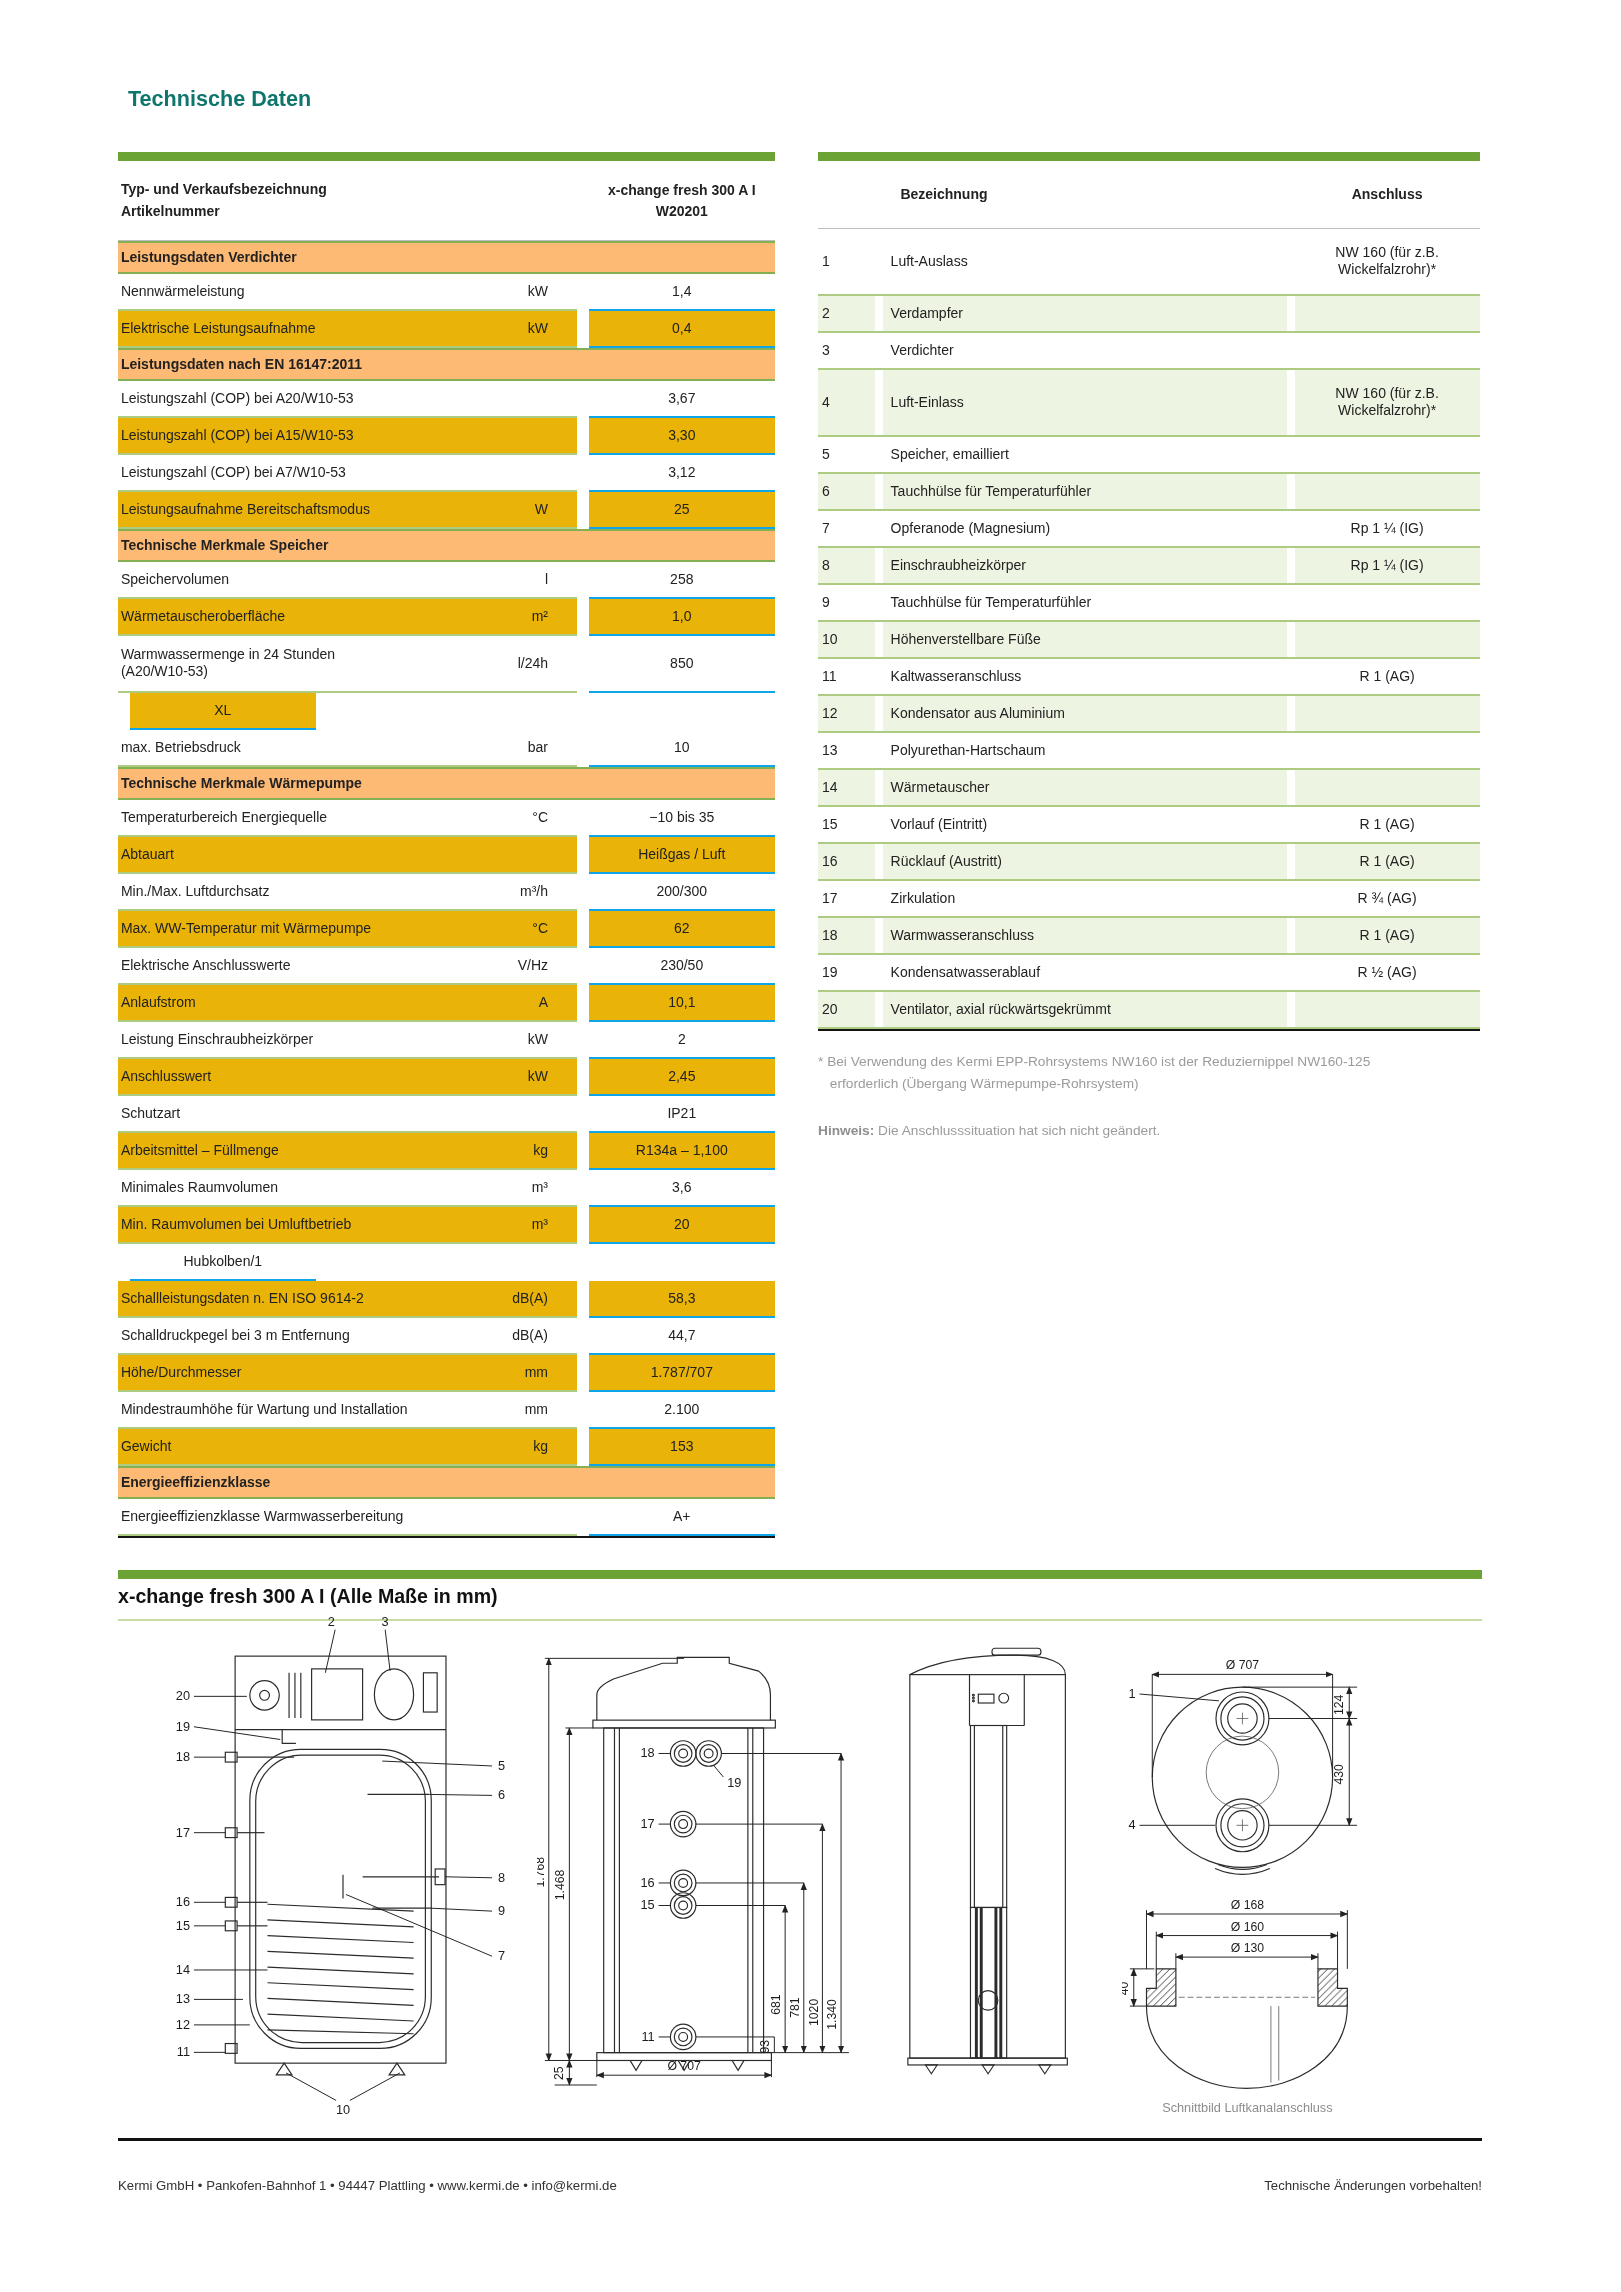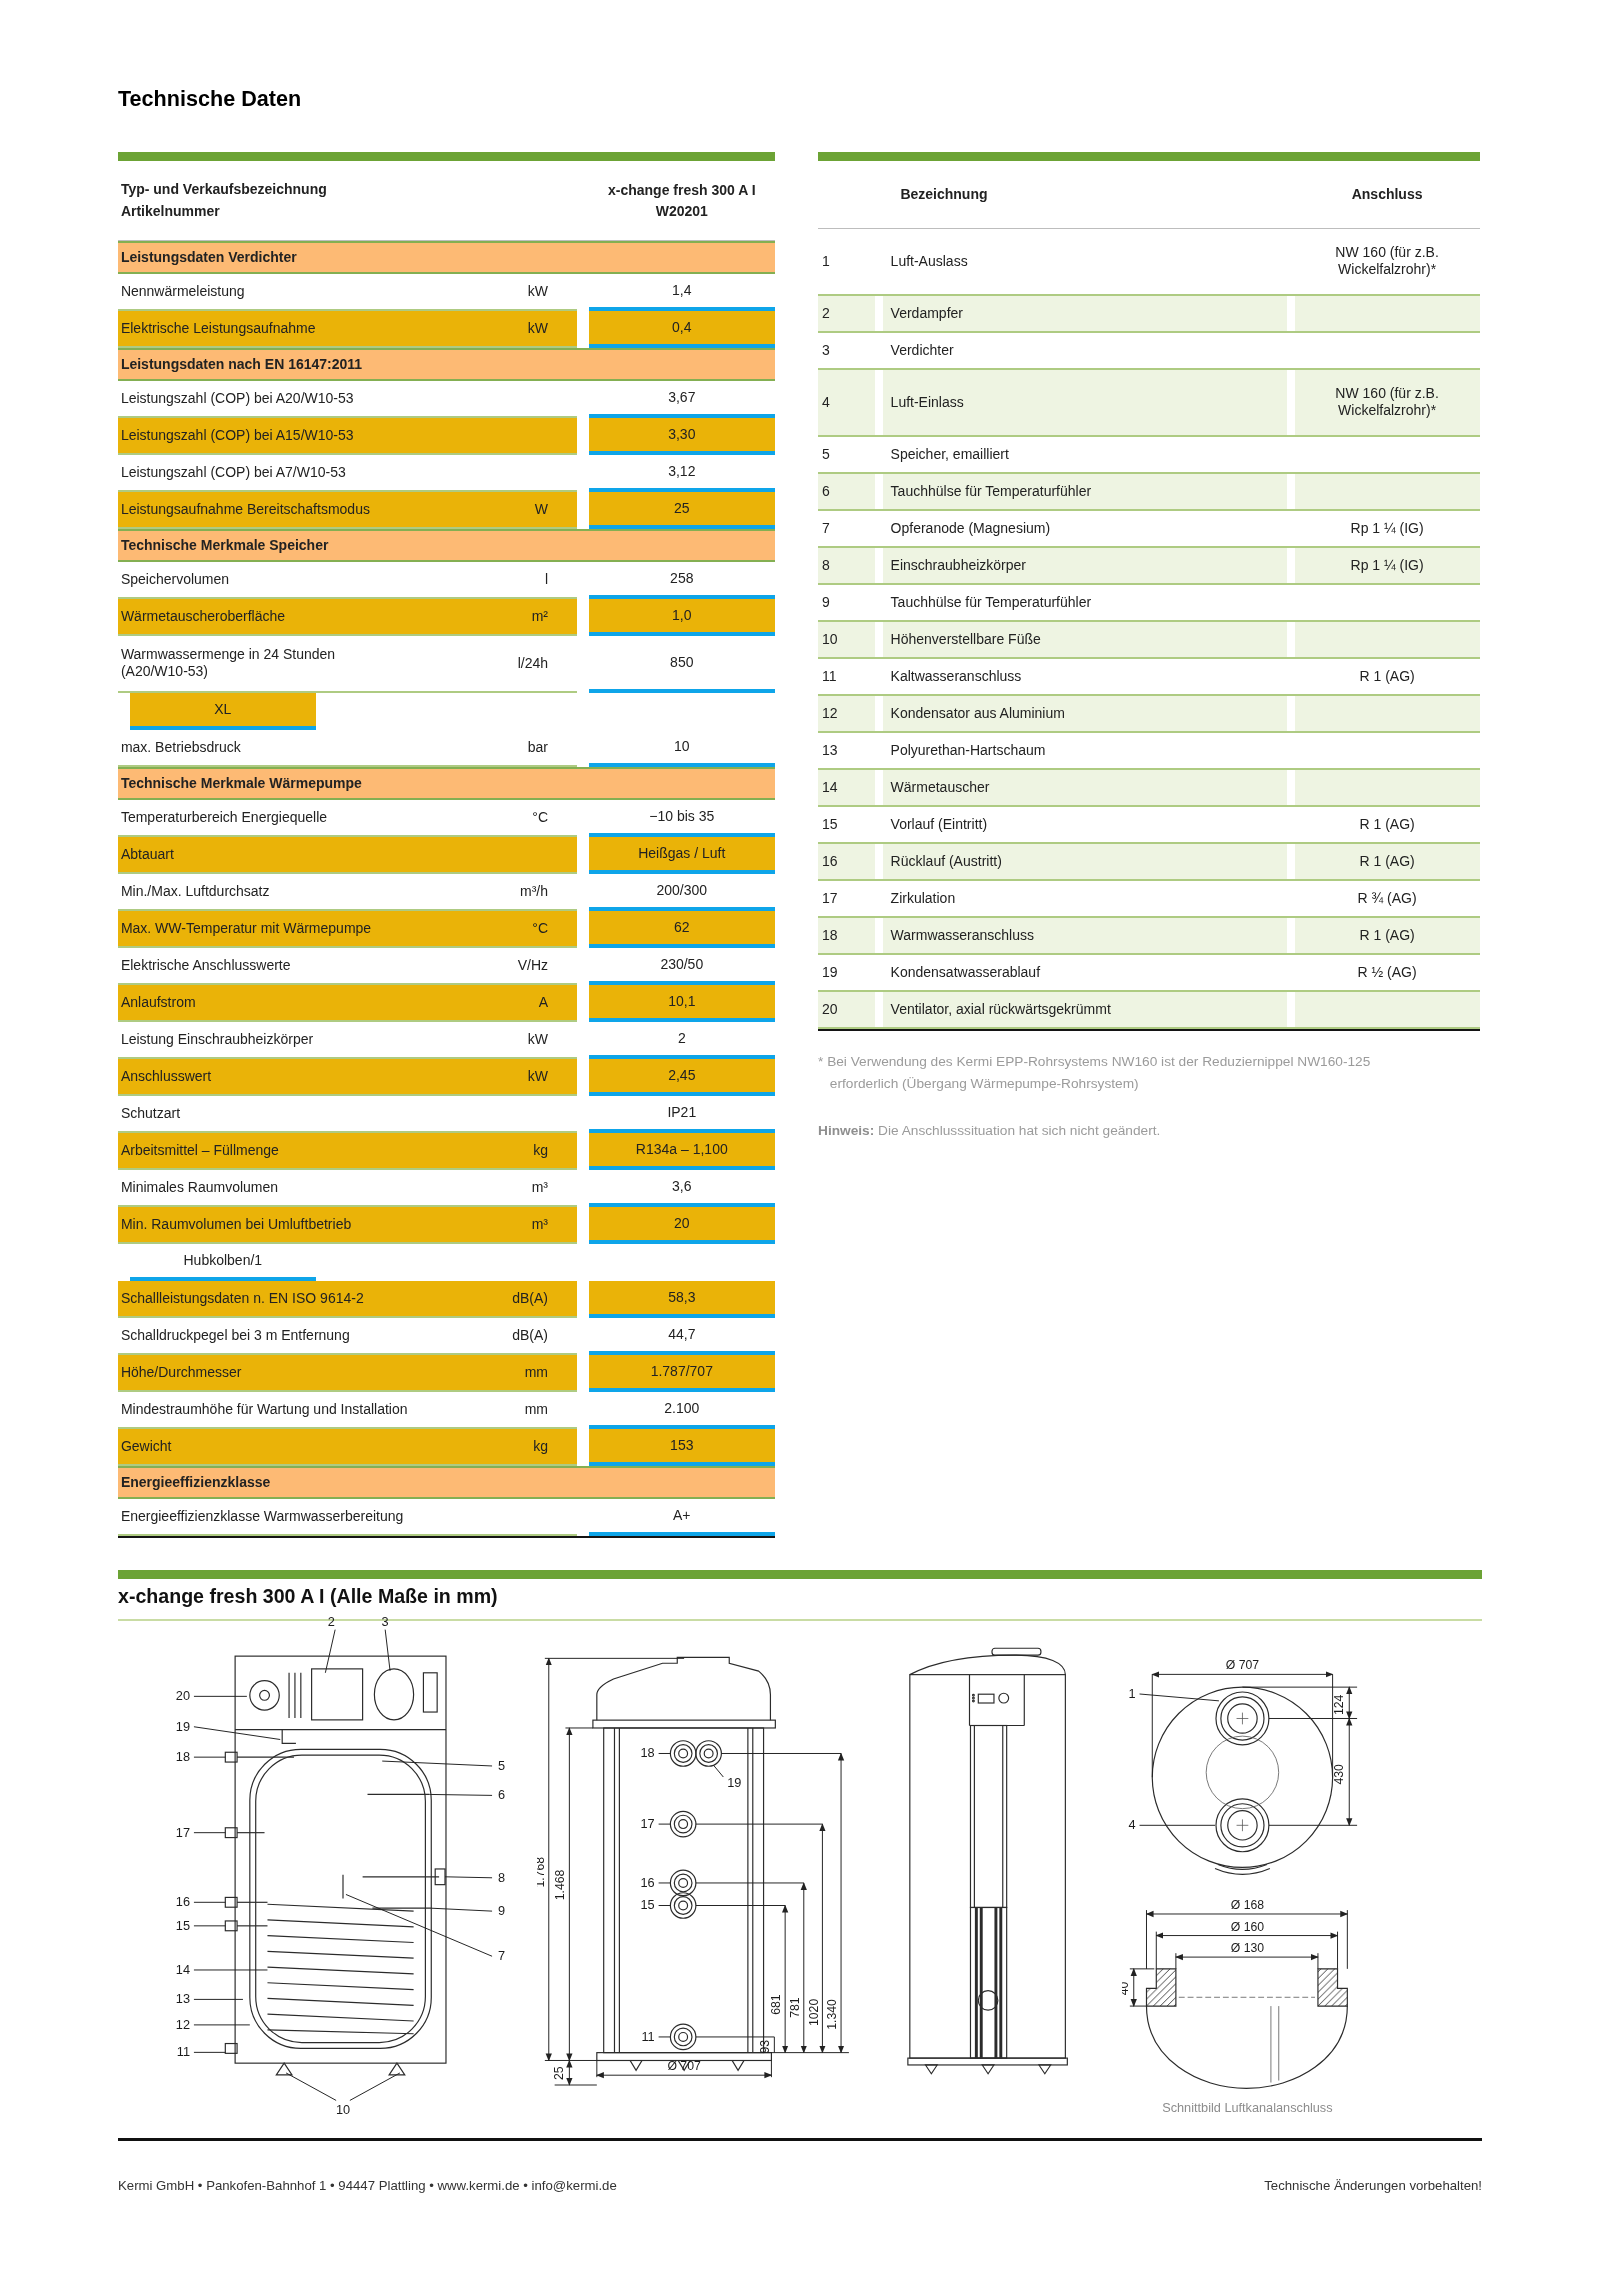--- a/index.html
+++ b/index.html
@@ -4,41 +4,41 @@
 <style>
   * { box-sizing: border-box; margin: 0; padding: 0; }
   html,body { background:#fff; }
   #page {
     position: relative; width: 1621px; height: 2293px; background: #fff;
     font-family: "Liberation Sans", sans-serif; color: #222; overflow: hidden;
   }
   .abs { position: absolute; }
   .green-bar { background:#6ca335; height:8.8px; }
 
-  .title { left:118px; top:86px; font-size:21.6px; font-weight:bold; color:#000000; }
+  .title { left:128px; top:86px; font-size:21.6px; font-weight:bold; color:#0f766e; }
 
   
   .lt { left:118px; top:152px; width:657px; border-bottom:2.9px solid #141414; }
   .lt-header { display:flex; height:80px; border-bottom:1px solid #bdbdbd; }
   .lt-main  { width:459px; }
   .lt-gap   { width:11.8px; }
   .lt-val   { width:186px; }
   .lt-header .lt-main { display:flex; flex-direction:column; justify-content:center; gap:6px;
                         font-weight:bold; font-size:14px; padding-left:2.9px; }
   .lt-header .lt-val  { display:flex; flex-direction:column; justify-content:center; gap:4.9px;
                         font-weight:bold; font-size:14px; text-align:center; }
   .lt-section { height:33px; display:flex; align-items:center; background:#fdba74;
                 border-top:2px solid #84af52; border-bottom:2px solid #84af52;
                 font-weight:bold; font-size:14px; padding-left:2.9px; }
   .lt-row { display:flex; height:37px; }
   .lt-row.tall { height:57px; }
   .lt-row .lt-main { display:flex; justify-content:space-between; align-items:center;
                      border-bottom:2px solid #aecb82; padding:0 29px 0 2.9px; font-size:14px; }
   .lt-row .lt-val  { display:flex; align-items:center; justify-content:center; text-align:center;
-                     border-bottom:4px solid #0ea5e9; font-size:14px; }
+                     border-bottom:2px solid #0ea5e9; font-size:14px; }
   .lt-row.alt .lt-main, .lt-row.alt .lt-val { background:#eab308; }
   .lt-label { white-space:pre-line; line-height:1.25; }
   .lt-unit  { margin-left:7.8px; white-space:nowrap; }
 
   
   .rt { left:818px; top:152px; width:662px; border-bottom:2.9px solid #141414; }
   .rt-header { display:flex; height:68px; align-items:center; border-bottom:1px solid #bdbdbd;
                font-weight:bold; font-size:14px; }
   .rt-num  { width:57px; padding-left:3.9px; }
   .rt-gapc { width:7.8px; }

